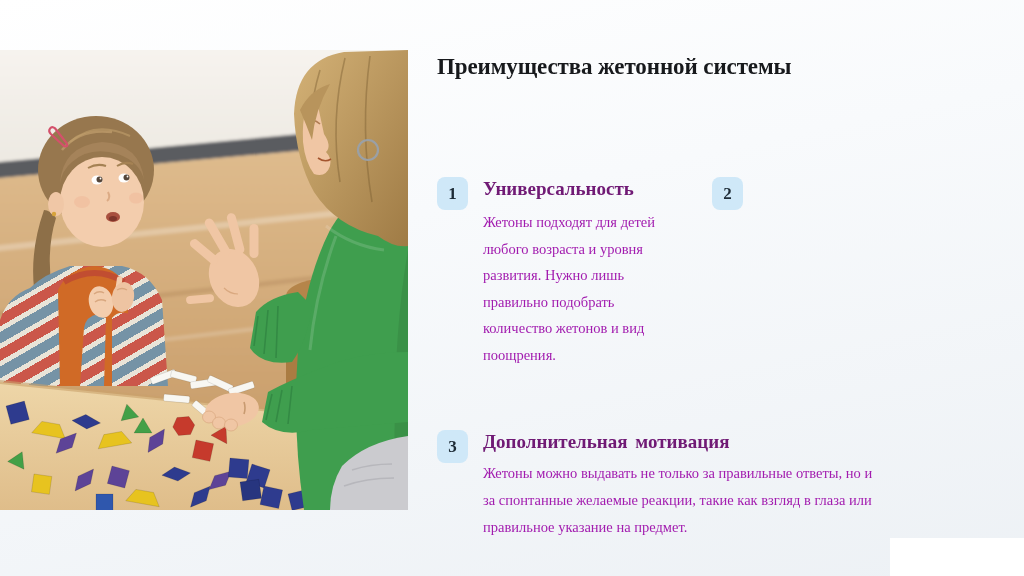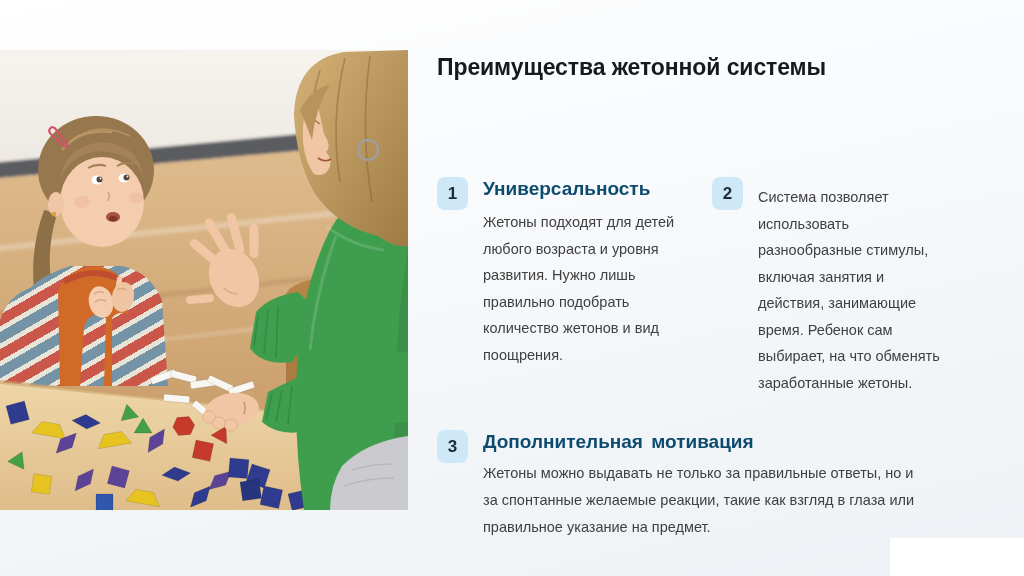--- a/index.html
+++ b/index.html
@@ -1,44 +1,44 @@
 <!DOCTYPE html>
 <html><head>
 <meta charset="utf-8">
 <style>
   html,body{margin:0;padding:0;}
   body{
     width:1024px;height:576px;overflow:hidden;position:relative;
     font-family:"Liberation Sans","DejaVu Sans",sans-serif;
     background:linear-gradient(168deg,#ffffff 0%,#f8fafc 38%,#edf1f5 100%);
   }
-  .slide{position:absolute;inset:0;}
+  .slide{position:absolute;inset:0;font-family:Liberation Serif, serif;}
   .photo{
     position:absolute;left:0;top:50px;width:408px;height:460px;overflow:hidden;
   }
   .photo svg{display:block;width:408px;height:460px;}
   .title{
     position:absolute;left:437px;top:54px;margin:0;
     font-size:23px;font-weight:700;color:#17191c;letter-spacing:-0.1px;
   }
   .feature{position:absolute;padding-left:46px;}
   .feature-1{left:437px;top:176px;width:236px;}
   .feature-2{left:712px;top:176px;width:236px;}
   .feature-3{left:437px;top:429px;width:556px;}
   .badge{
     position:absolute;left:0;top:1px;width:31px;height:33px;border-radius:8px;
     background:#cfe8f8;color:#1d2b36;font-size:17px;font-weight:700;
     line-height:33px;text-align:center;
   }
   .feature h3{
-    margin:0;font-size:19px;line-height:25px;font-weight:700;color:#0c4a6e;
+    margin:0;font-size:19px;line-height:25px;font-weight:700;color:#701a75;
   }
   .feature-3 h3{word-spacing:3px;}
   .feature .body{
-    margin-top:8px;font-size:14.5px;line-height:26.5px;color:#404040;
+    margin-top:8px;font-size:14.5px;line-height:26.5px;color:#a21caf;
     white-space:pre-line;
   }
   .feature-3 .body{line-height:27px;margin-top:6px;}
   .corner-overlay{
     position:absolute;left:890px;top:538px;width:134px;height:38px;background:#ffffff;
   }
 </style>
 </head>
 <body>
 
@@ -232,28 +232,20 @@
     <div class="body">Жетоны подходят для детей
 любого возраста и уровня
 развития. Нужно лишь
 правильно подобрать
 количество жетонов и вид
 поощрения.</div>
   </div>
 
   <div class="feature feature-2">
     <div class="badge">2</div>
-    <div class="body">Система позволяет
-использовать
-разнообразные стимулы,
-включая занятия и
-действия, занимающие
-время. Ребенок сам
-выбирает, на что обменять
-заработанные жетоны.</div>
   </div>
 
   <div class="feature feature-3">
     <div class="badge">3</div>
     <h3>Дополнительная мотивация</h3>
     <div class="body">Жетоны можно выдавать не только за правильные ответы, но и
 за спонтанные желаемые реакции, такие как взгляд в глаза или
 правильное указание на предмет.</div>
   </div>
 

